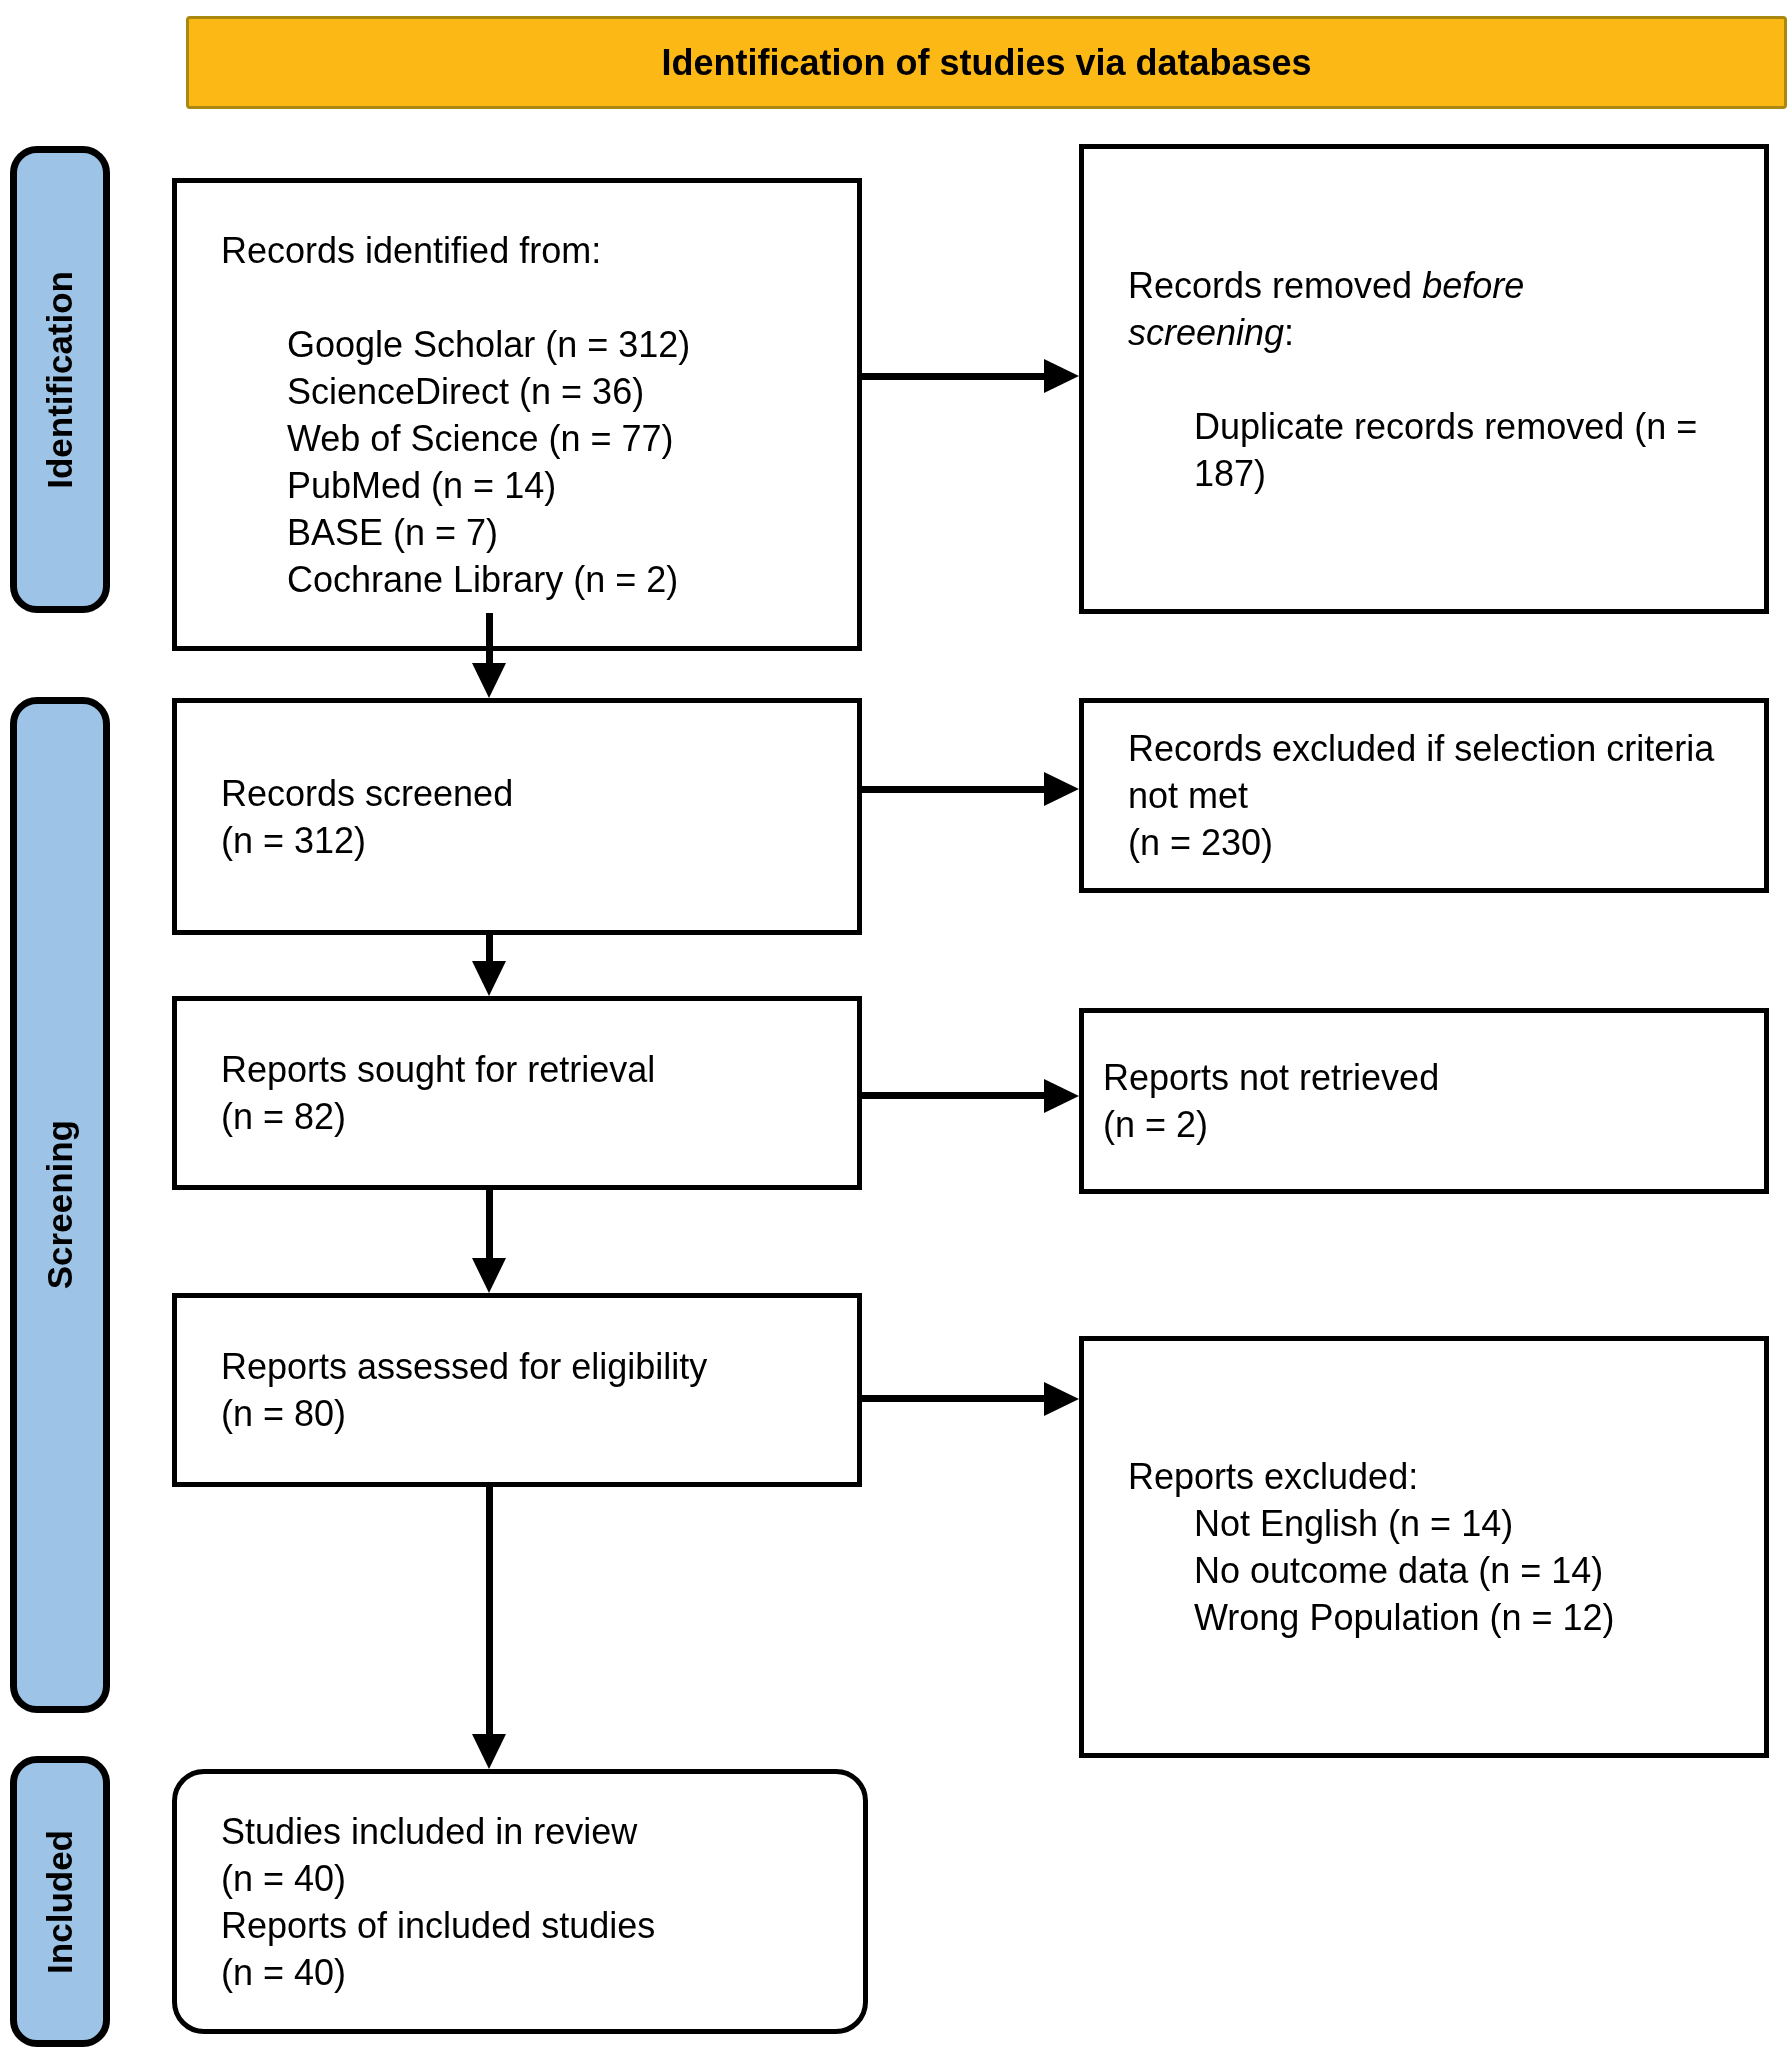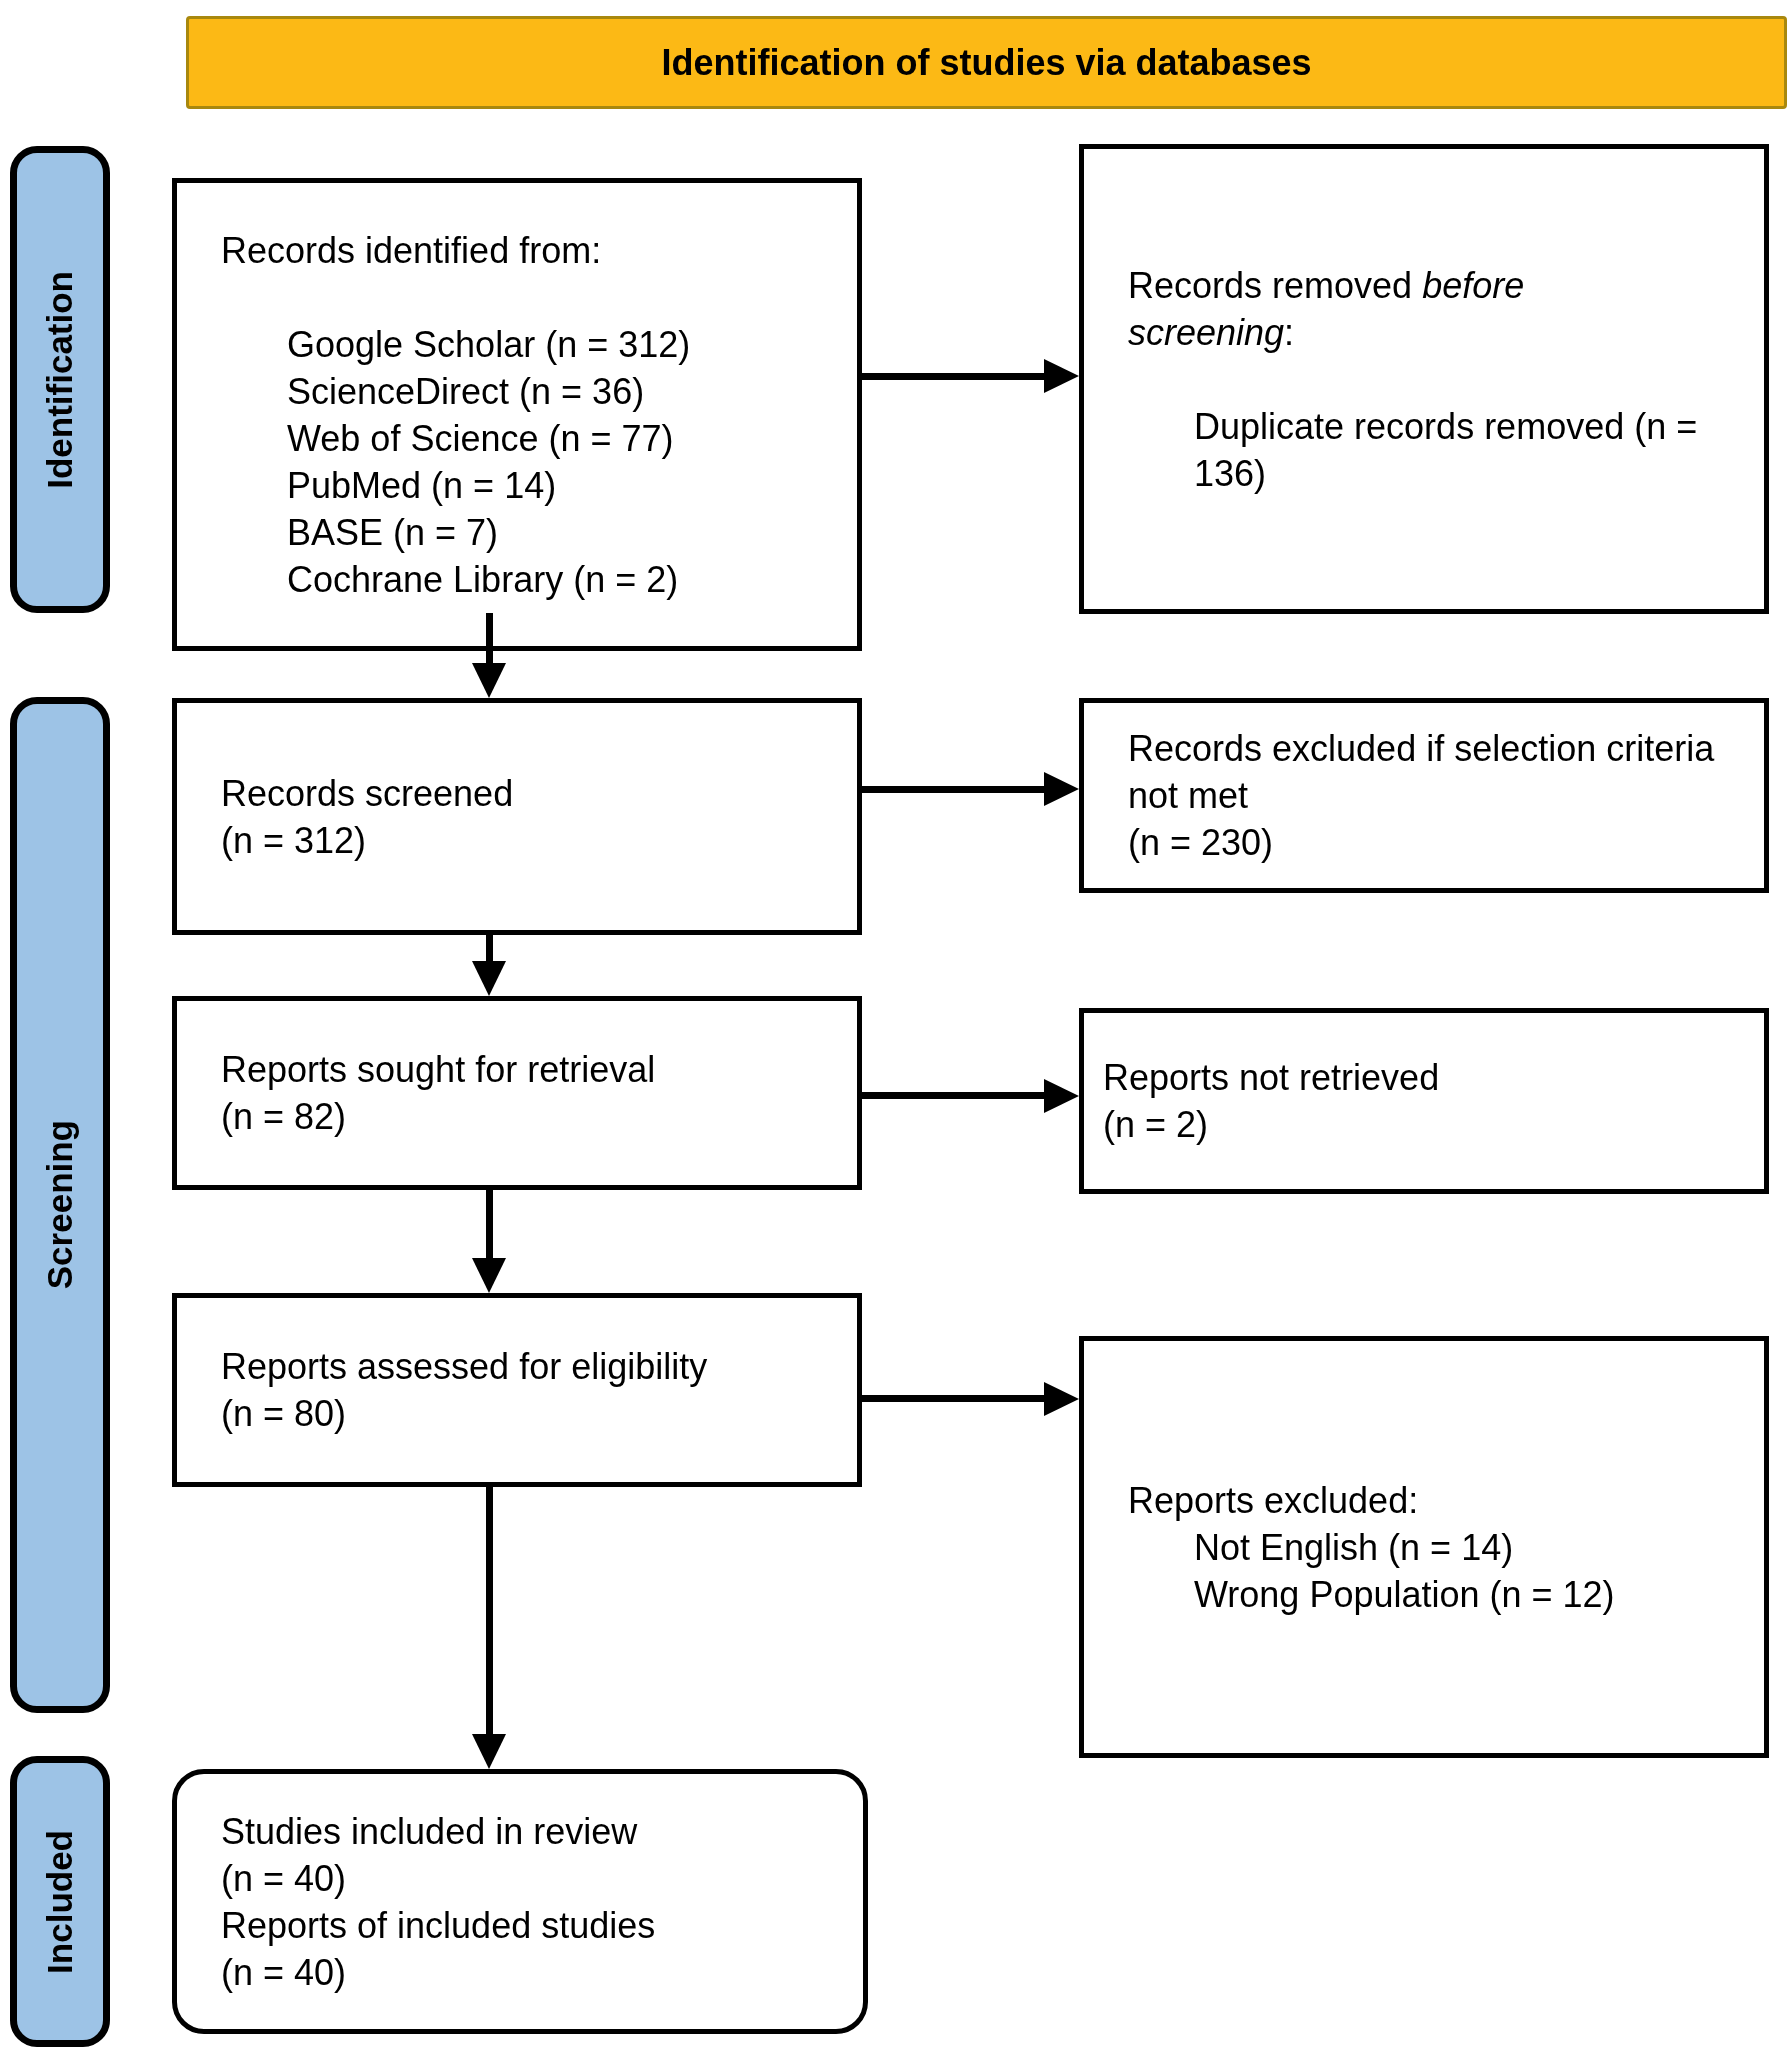--- a/index.html
+++ b/index.html
@@ -124,21 +124,21 @@
     <p class="indent">ScienceDirect (n = 36)</p>
     <p class="indent">Web of Science (n = 77)</p>
     <p class="indent">PubMed (n = 14)</p>
     <p class="indent">BASE (n = 7)</p>
     <p class="indent">Cochrane Library (n = 2)</p>
   </div>
 
   <div class="box" id="box-records-removed">
     <p class="constrain"><span>Records removed </span><em>before screening</em><span>:</span></p>
     <div class="spacer"></div>
-    <p class="indent hang">Duplicate records removed (n = 136)</p>
+    <p class="indent hang">Duplicate records removed (n = 187)</p>
   </div>
 
   <div class="box" id="box-records-screened">
     <p>Records screened</p>
     <p>(n = 312)</p>
   </div>
 
   <div class="box" id="box-records-excluded">
     <p>Records excluded if selection criteria not met</p>
     <p>(n = 230)</p>
@@ -155,20 +155,21 @@
   </div>
 
   <div class="box" id="box-reports-assessed">
     <p>Reports assessed for eligibility</p>
     <p>(n = 80)</p>
   </div>
 
   <div class="box" id="box-reports-excluded">
     <p>Reports excluded:</p>
     <p class="indent">Not English (n = 14)</p>
+    <p class="indent">No outcome data (n = 14)</p>
     <p class="indent">Wrong Population (n = 12)</p>
   </div>
 
   <div class="box" id="box-included-studies">
     <p>Studies included in review</p>
     <p>(n = 40)</p>
     <p>Reports of included studies</p>
     <p>(n = 40)</p>
   </div>
 

